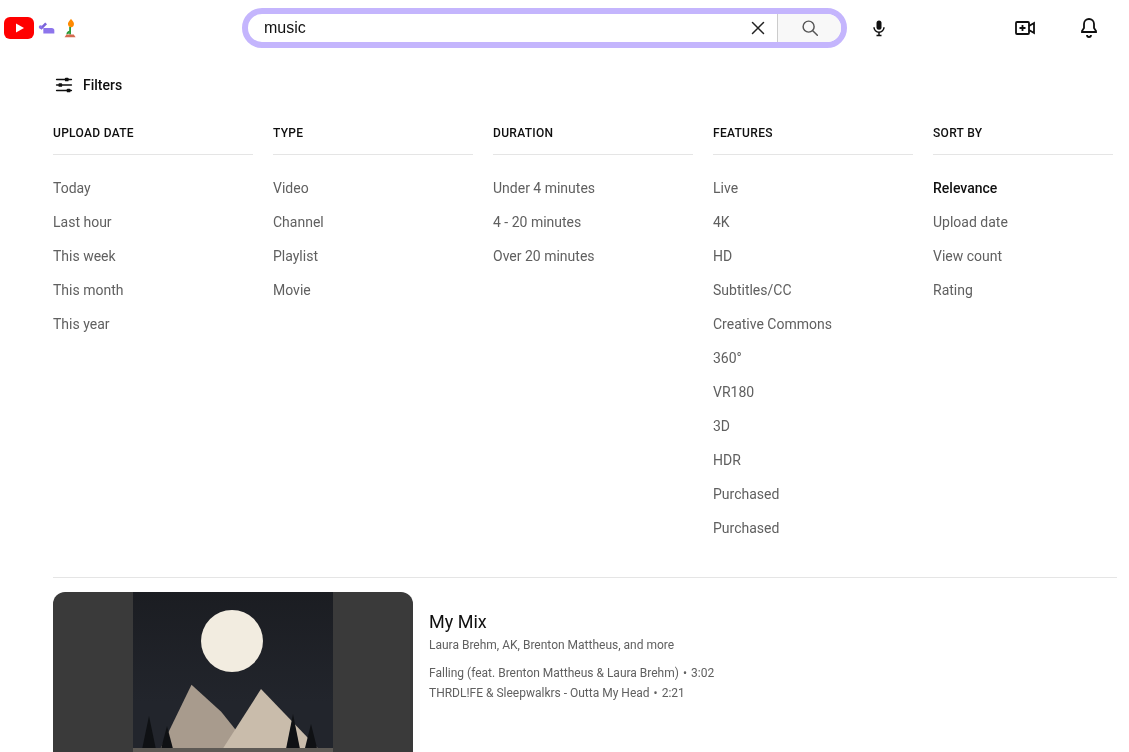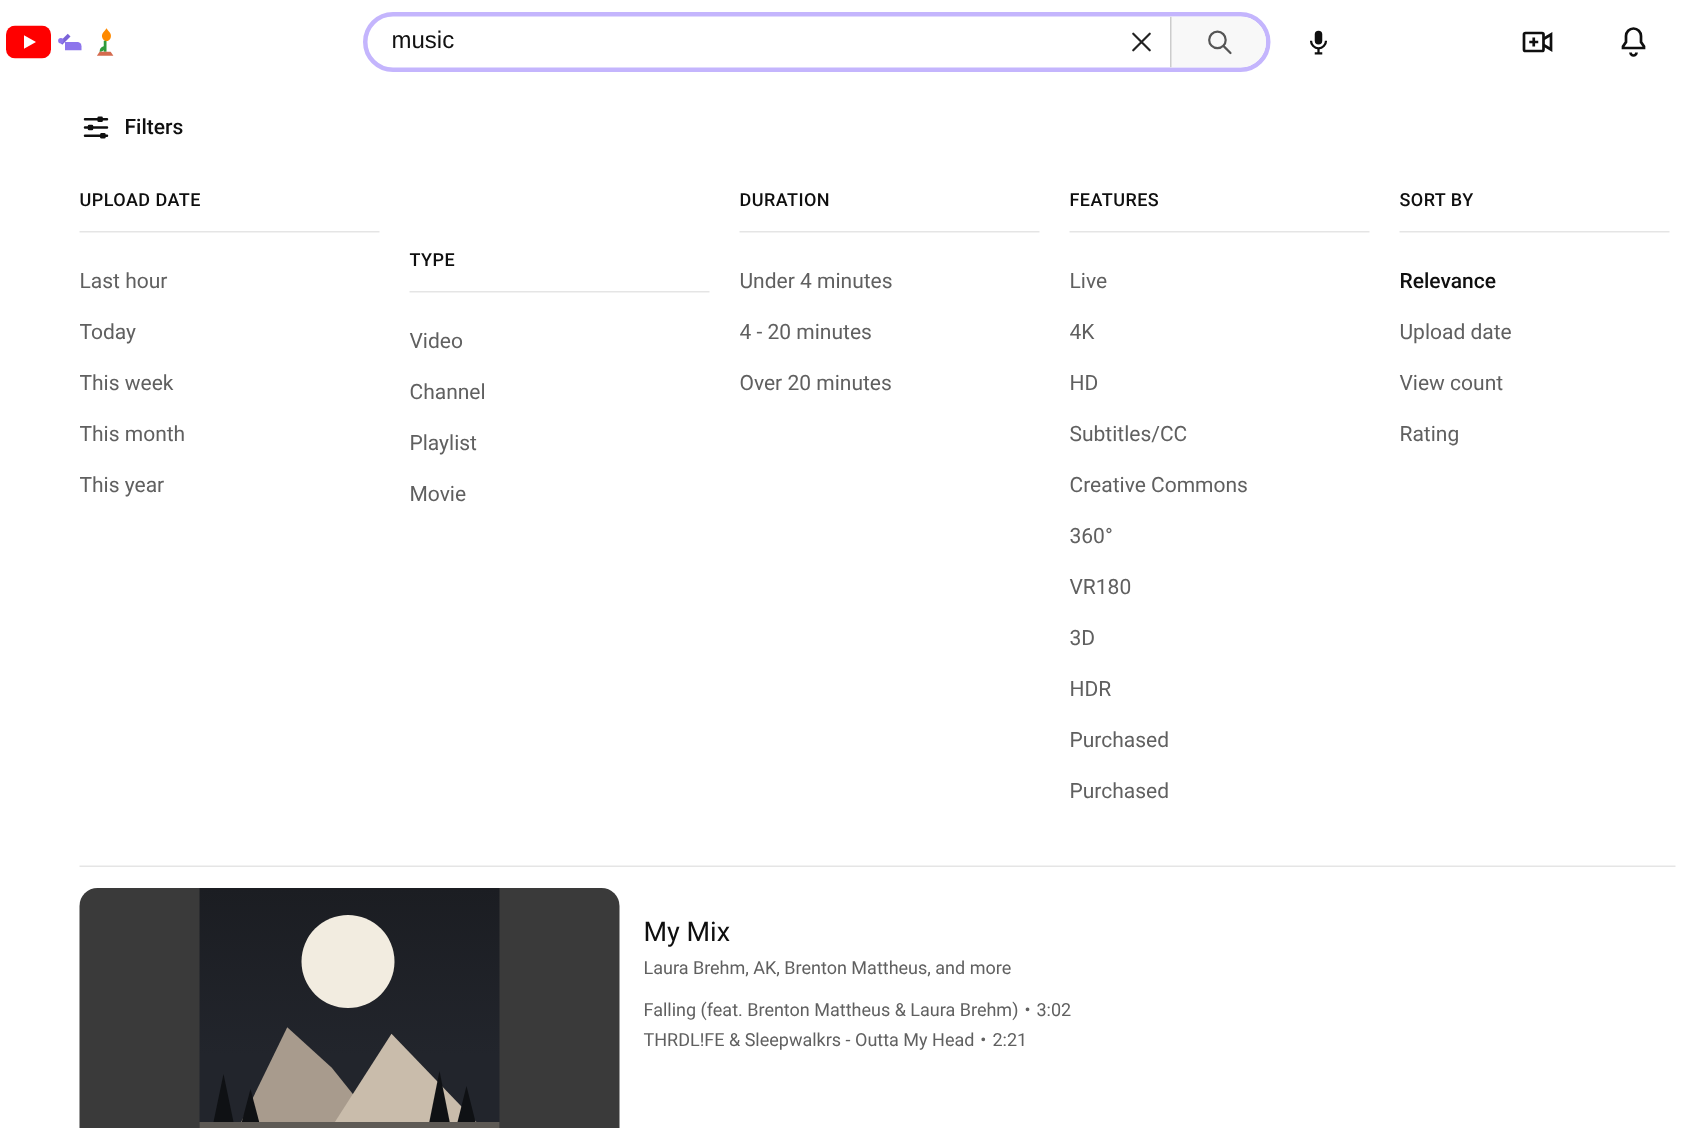--- a/index.html
+++ b/index.html
@@ -3,38 +3,38 @@
   <meta charset="utf-8">
   <style>
     * { margin:0; padding:0; box-sizing:border-box; }
     body { font-family:Roboto,Arial,sans-serif; font-size:14px; color:#0f0f0f; background:#fff; width:1129px; }
 
     .topbar { display:flex; align-items:center; padding:8px 12px 8px 4px; height:56px; }
     .logo-zone { display:flex; align-items:center; gap:2px; padding-left:0; }
     .doodle { font-size:20px; line-height:1; }
 
     .search-zone { display:flex; align-items:center; margin-left:160px; flex:0 0 auto; }
-    .search-box { display:flex; align-items:center; height:40px; border:3px solid #c4b5fd; border-radius:40px; overflow:hidden; width:605px; }
+    .search-box { display:flex; align-items:center; height:40px; border:6px solid #c4b5fd; border-radius:40px; overflow:hidden; width:605px; }
     .search-input { flex:1; border:none; outline:none; font-size:16px; padding:0 4px 0 16px; height:100%; background:transparent; color:#111; }
     .clear-btn { width:38px; height:38px; display:flex; align-items:center; justify-content:center; background:transparent; border:none; cursor:pointer; }
     .search-btn { width:64px; height:100%; background:#f8f8f8; border:none; border-left:1px solid #ccc; display:flex; align-items:center; justify-content:center; cursor:pointer; }
     .mic-btn { width:40px; height:40px; margin-left:12px; border-radius:50%; background:transparent; border:none; display:flex; align-items:center; justify-content:center; cursor:pointer; }
 
     .right-zone { margin-left:auto; display:flex; align-items:center; gap:24px; padding-right:8px; }
     .icon-btn { width:40px; height:40px; background:none; border:none; display:flex; align-items:center; justify-content:center; cursor:pointer; }
 
     .content { padding:0 12px 0 53px; }
 
     .filters-toggle { display:inline-flex; align-items:center; gap:8px; padding:18px 0 10px 0; cursor:pointer; font-size:14px; font-weight:500; color:#606060; }
     .filters-toggle span.lbl { color:#0f0f0f; }
 
     .filters-grid { display:flex; gap:20px; padding:20px 0 24px 0; }
     .filter-col { flex:0 0 auto; }
     .filter-col.c0 { width:200px; }
-    .filter-col.c1 { width:200px;margin-top:40px; }
+    .filter-col.c1 { width:200px; }
     .filter-col.c2 { width:200px; }
     .filter-col.c3 { width:200px; }
     .filter-col.c4 { width:180px; }
     .filter-head { font-size:12px; font-weight:500; color:#0f0f0f; letter-spacing:0.3px; padding-bottom:14px; border-bottom:1px solid #e5e5e5; margin-bottom:16px; }
     .filter-item { font-size:14px; color:#606060; padding:9px 0; cursor:pointer; }
     .filter-item.active { color:#0f0f0f; font-weight:500; }
 
     .divider { border:none; border-top:1px solid #e5e5e5; margin:8px 0 14px 0; }
 
     .result-row { display:flex; gap:16px; padding-top:0; }
@@ -153,22 +153,22 @@
             <rect x="15" y="16" width="4" height="4" rx="1"></rect>
           </g>
         </svg>
     </span>
     <span class="lbl">Filters</span>
   </div>
 
   <div class="filters-grid" id="filters-grid">
       <div class="filter-col c0">
         <div class="filter-head">UPLOAD DATE</div>
+        <div class="filter-item">Today</div>
         <div class="filter-item">Last hour</div>
-        <div class="filter-item">Today</div>
         <div class="filter-item">This week</div>
         <div class="filter-item">This month</div>
         <div class="filter-item">This year</div>
       </div>
       <div class="filter-col c1">
         <div class="filter-head">TYPE</div>
         <div class="filter-item">Video</div>
         <div class="filter-item">Channel</div>
         <div class="filter-item">Playlist</div>
         <div class="filter-item">Movie</div>

